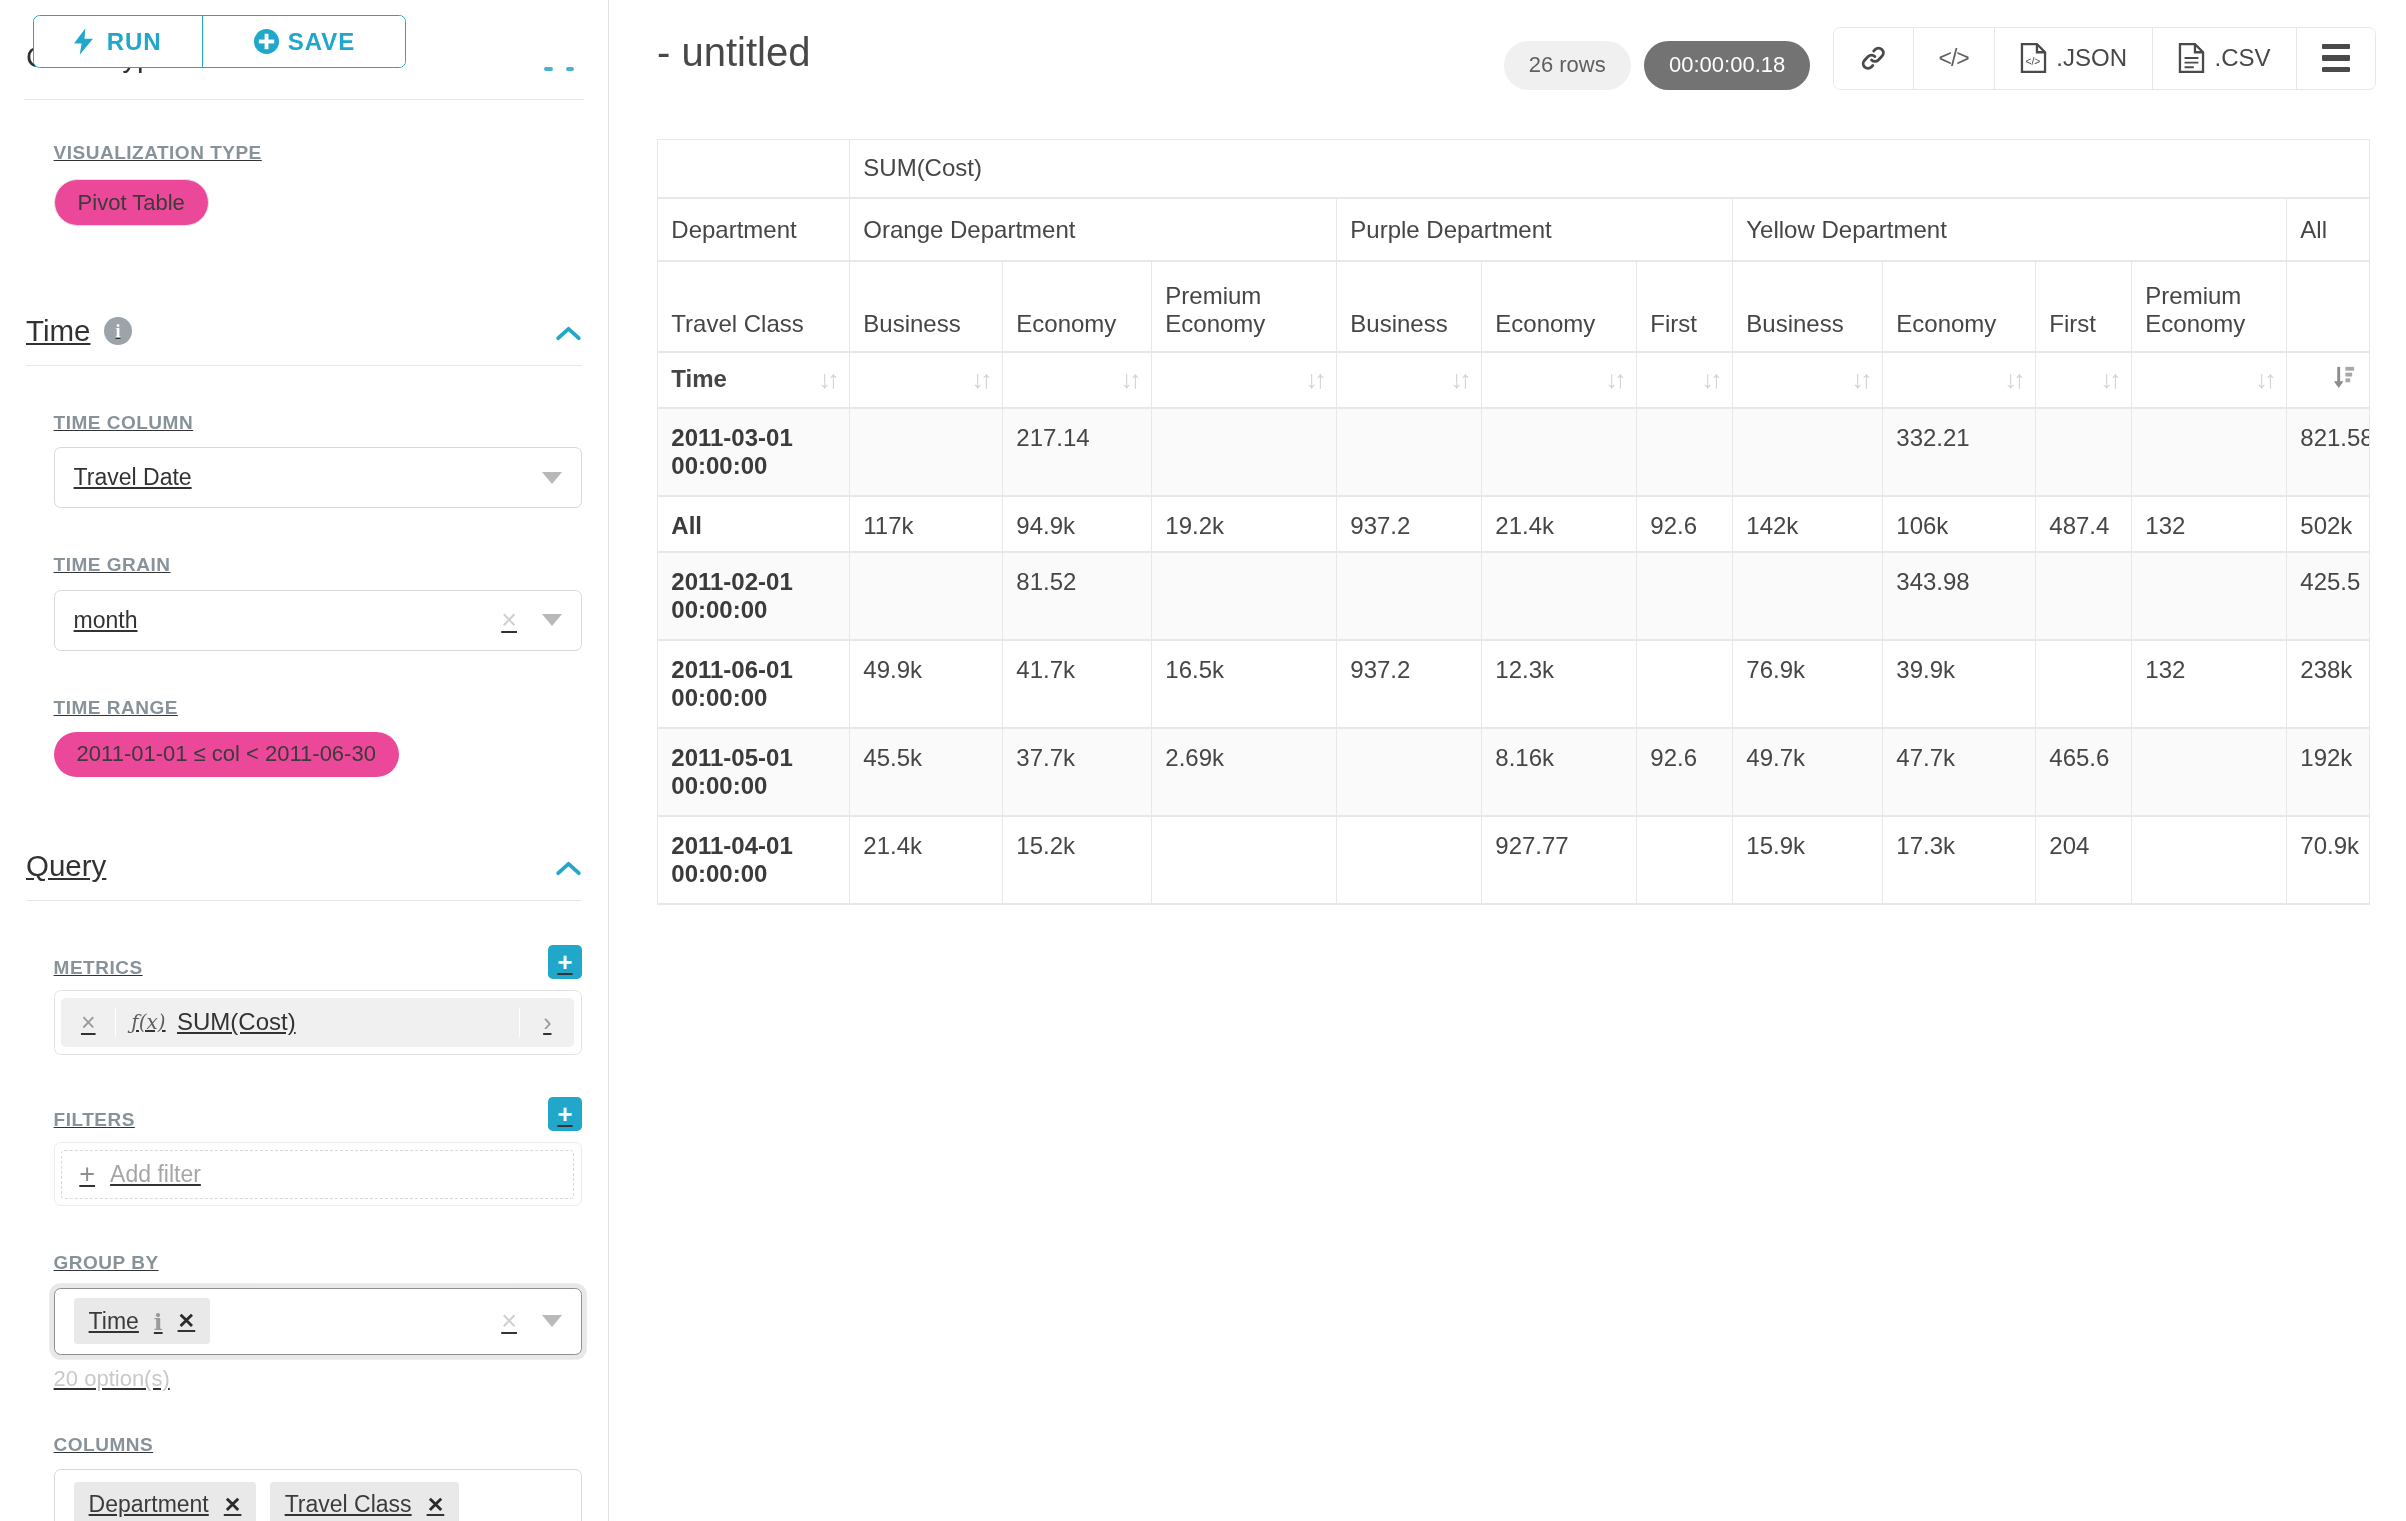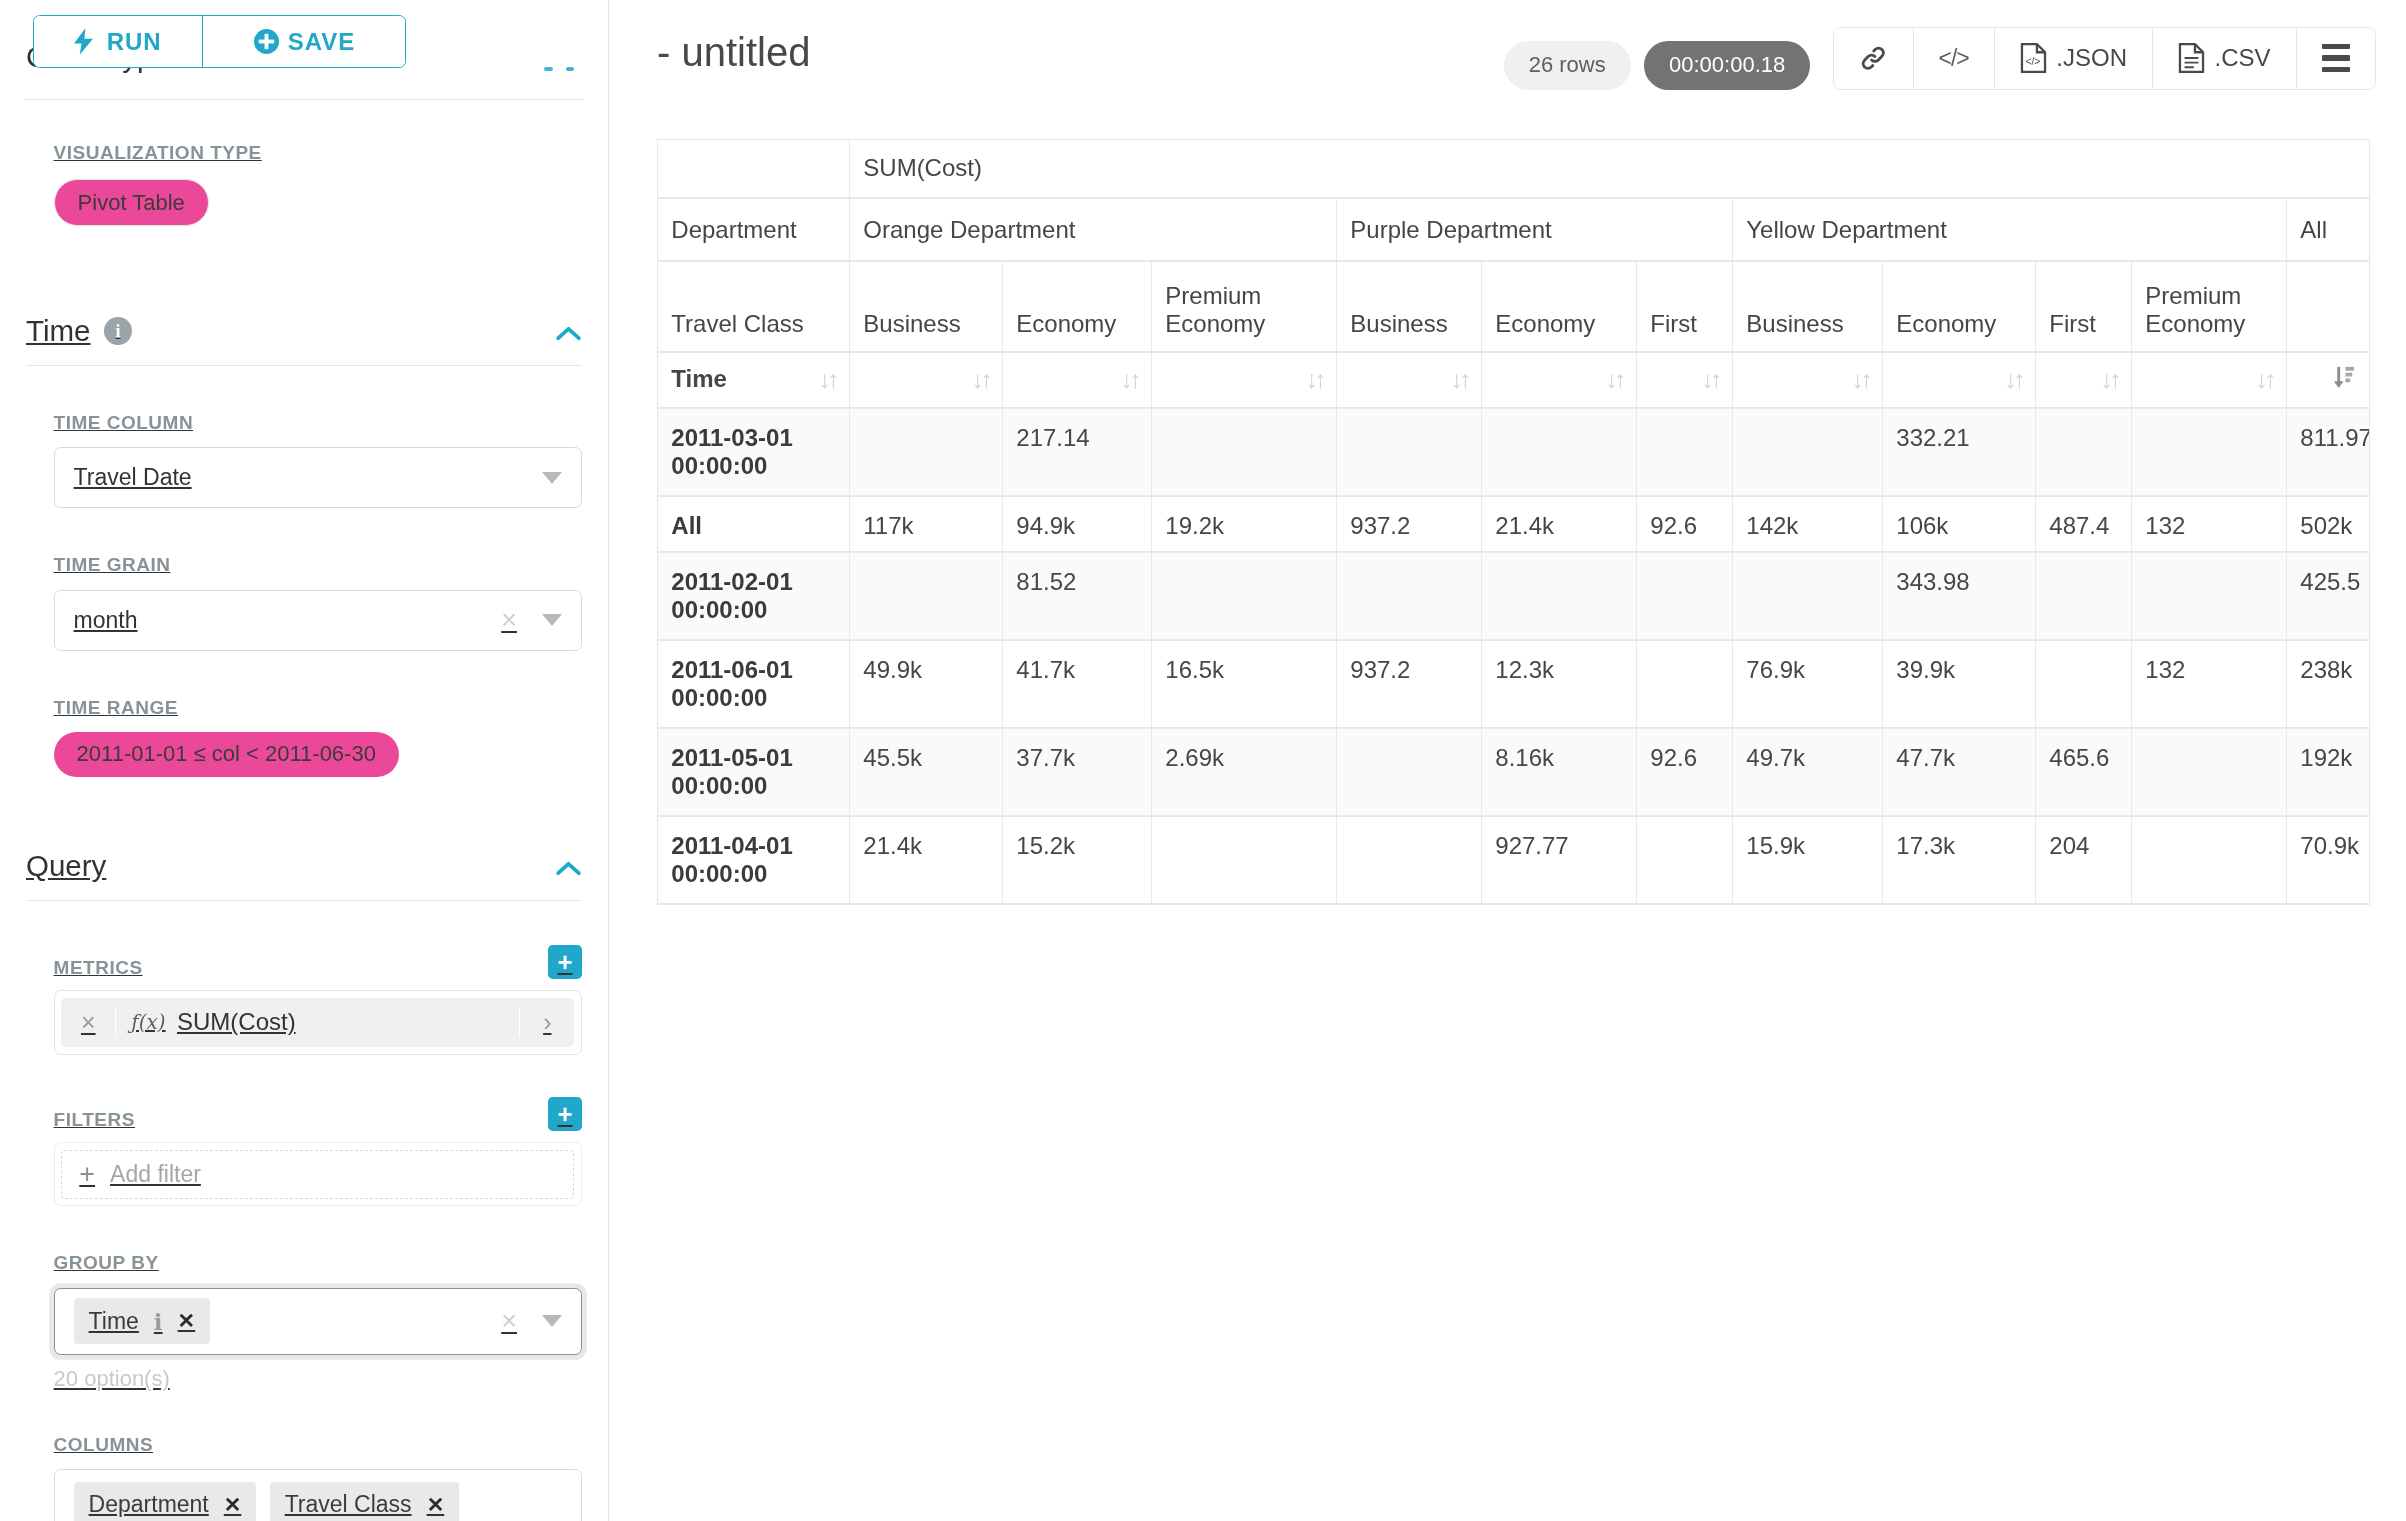--- a/index.html
+++ b/index.html
@@ -368,21 +368,21 @@
             <td></td>
             <td>217.14</td>
             <td></td>
             <td></td>
             <td></td>
             <td></td>
             <td></td>
             <td>332.21</td>
             <td></td>
             <td></td>
-            <td>811.97</td>
+            <td>821.58</td>
           </tr>
           <tr class="short">
             <th class="rowkey">All</th>
             <td>117k</td>
             <td>94.9k</td>
             <td>19.2k</td>
             <td>937.2</td>
             <td>21.4k</td>
             <td>92.6</td>
             <td>142k</td>

